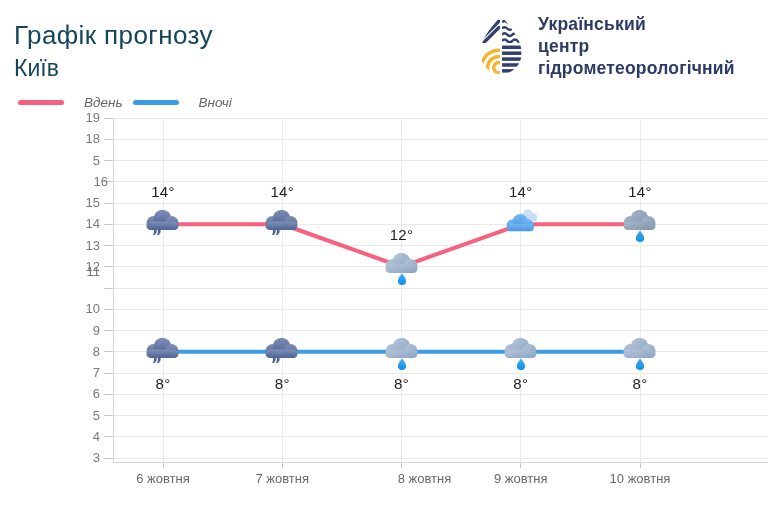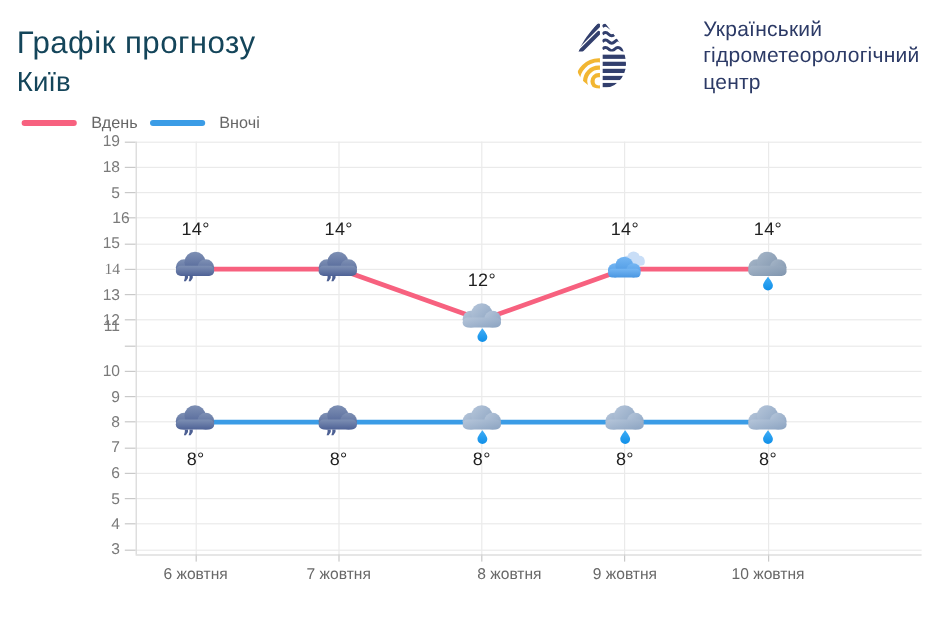--- a/index.html
+++ b/index.html
@@ -5,26 +5,26 @@
   html,body{margin:0;padding:0;background:#fff;}
   .canvas{position:relative;width:776px;height:519px;background:#fff;overflow:hidden;
           font-family:"Liberation Sans",sans-serif;}
 
   
   .page-title{position:absolute;left:14px;top:20px;font-size:26px;font-weight:500;
               color:#14455a;letter-spacing:.4px;}
   .city{position:absolute;left:14px;top:55px;font-size:23px;font-weight:500;color:#14455a;}
 
   .logo-drop{position:absolute;left:478px;top:13px;width:46px;height:62px;}
-  .logo-text{position:absolute;left:538px;top:13px;font-size:17.5px;font-weight:normal;
-             color:#2c3a66;line-height:22px;letter-spacing:.2px;margin-left:48px;}
+  .logo-text{position:absolute;left:538px;top:13px;font-size:17.5px;font-weight:bold;
+             color:#2c3a66;line-height:22px;letter-spacing:.2px;}
 
   
   .legend{position:absolute;left:18px;top:95px;display:flex;align-items:center;gap:10px;}
-  .legend-item{display:flex;align-items:center;gap:12px;}
+  .legend-item{display:flex;align-items:center;gap:20px;font-style:italic;}
   .swatch{width:46px;height:5px;border-radius:3px;display:inline-block;}
   .legend-label{font-size:13.5px;color:#666;}
 
   
   .chart{position:absolute;left:0;top:0;width:776px;height:519px;}
   .gridline-h{position:absolute;height:1px;background:#eaeaea;}
   .gridline-v{position:absolute;width:1px;background:#eaeaea;}
   .axis-line{position:absolute;background:#d6d6d6;}
   .tick{position:absolute;background:#c9c9c9;}
   .y-label{position:absolute;font-size:13px;color:#7a7a7a;text-align:right;line-height:16px;}
@@ -134,22 +134,22 @@
         <rect x="23" y="37.2" width="19" height="3.4"></rect>
         <rect x="23" y="42.9" width="19" height="3.4"></rect>
         <rect x="23" y="48.6" width="19" height="3.4"></rect>
         <rect x="23" y="54.3" width="19" height="3.4"></rect>
       </g>
     </g>
   </svg>
 
   <div class="logo-text">
     <div>Український</div>
+    <div>центр</div>
     <div>гідрометеорологічний</div>
-    <div>центр</div>
   </div>
 
   <div class="legend">
     <div class="legend-item">
       <span class="swatch" style="background: rgb(247, 97, 127);"></span>
       <span class="legend-label">Вдень</span>
     </div>
     <div class="legend-item">
       <span class="swatch" style="background: rgb(59, 156, 230);"></span>
       <span class="legend-label">Вночі</span>
@@ -167,21 +167,21 @@
       <div class="tick" style="left: 104px; top: 160px; width: 9px; height: 1px;"></div>
       <div class="y-label" style="left: 40px; width: 60px; top: 152.5px;">5</div>
       <div class="gridline-h" style="left: 113px; top: 181.25px; width: 655px;"></div>
       <div class="tick" style="left: 104px; top: 181.25px; width: 9px; height: 1px;"></div>
       <div class="y-label" style="left: 48px; width: 60px; top: 173.75px;">16</div>
       <div class="gridline-h" style="left: 113px; top: 202.5px; width: 655px;"></div>
       <div class="tick" style="left: 104px; top: 202.5px; width: 9px; height: 1px;"></div>
       <div class="y-label" style="left: 40px; width: 60px; top: 195px;">15</div>
       <div class="gridline-h" style="left: 113px; top: 223.75px; width: 655px;"></div>
       <div class="tick" style="left: 104px; top: 223.75px; width: 9px; height: 1px;"></div>
-      <div class="y-label" style="left: 40px; width: 60px; top: 216.25px; font-family: Liberation Serif, serif;">14</div>
+      <div class="y-label" style="left: 40px; width: 60px; top: 216.25px;">14</div>
       <div class="gridline-h" style="left: 113px; top: 245px; width: 655px;"></div>
       <div class="tick" style="left: 104px; top: 245px; width: 9px; height: 1px;"></div>
       <div class="y-label" style="left: 40px; width: 60px; top: 237.5px;">13</div>
       <div class="gridline-h" style="left: 113px; top: 266.25px; width: 655px;"></div>
       <div class="tick" style="left: 104px; top: 266.25px; width: 9px; height: 1px;"></div>
       <div class="y-label" style="left: 40px; width: 60px; top: 258.75px;">12</div>
       <div class="gridline-h" style="left: 113px; top: 287.5px; width: 655px;"></div>
       <div class="tick" style="left: 104px; top: 287.5px; width: 9px; height: 1px;"></div>
       <div class="y-label" style="left: 40px; width: 60px; top: 264px;">11</div>
       <div class="gridline-h" style="left: 113px; top: 308.75px; width: 655px;"></div>

